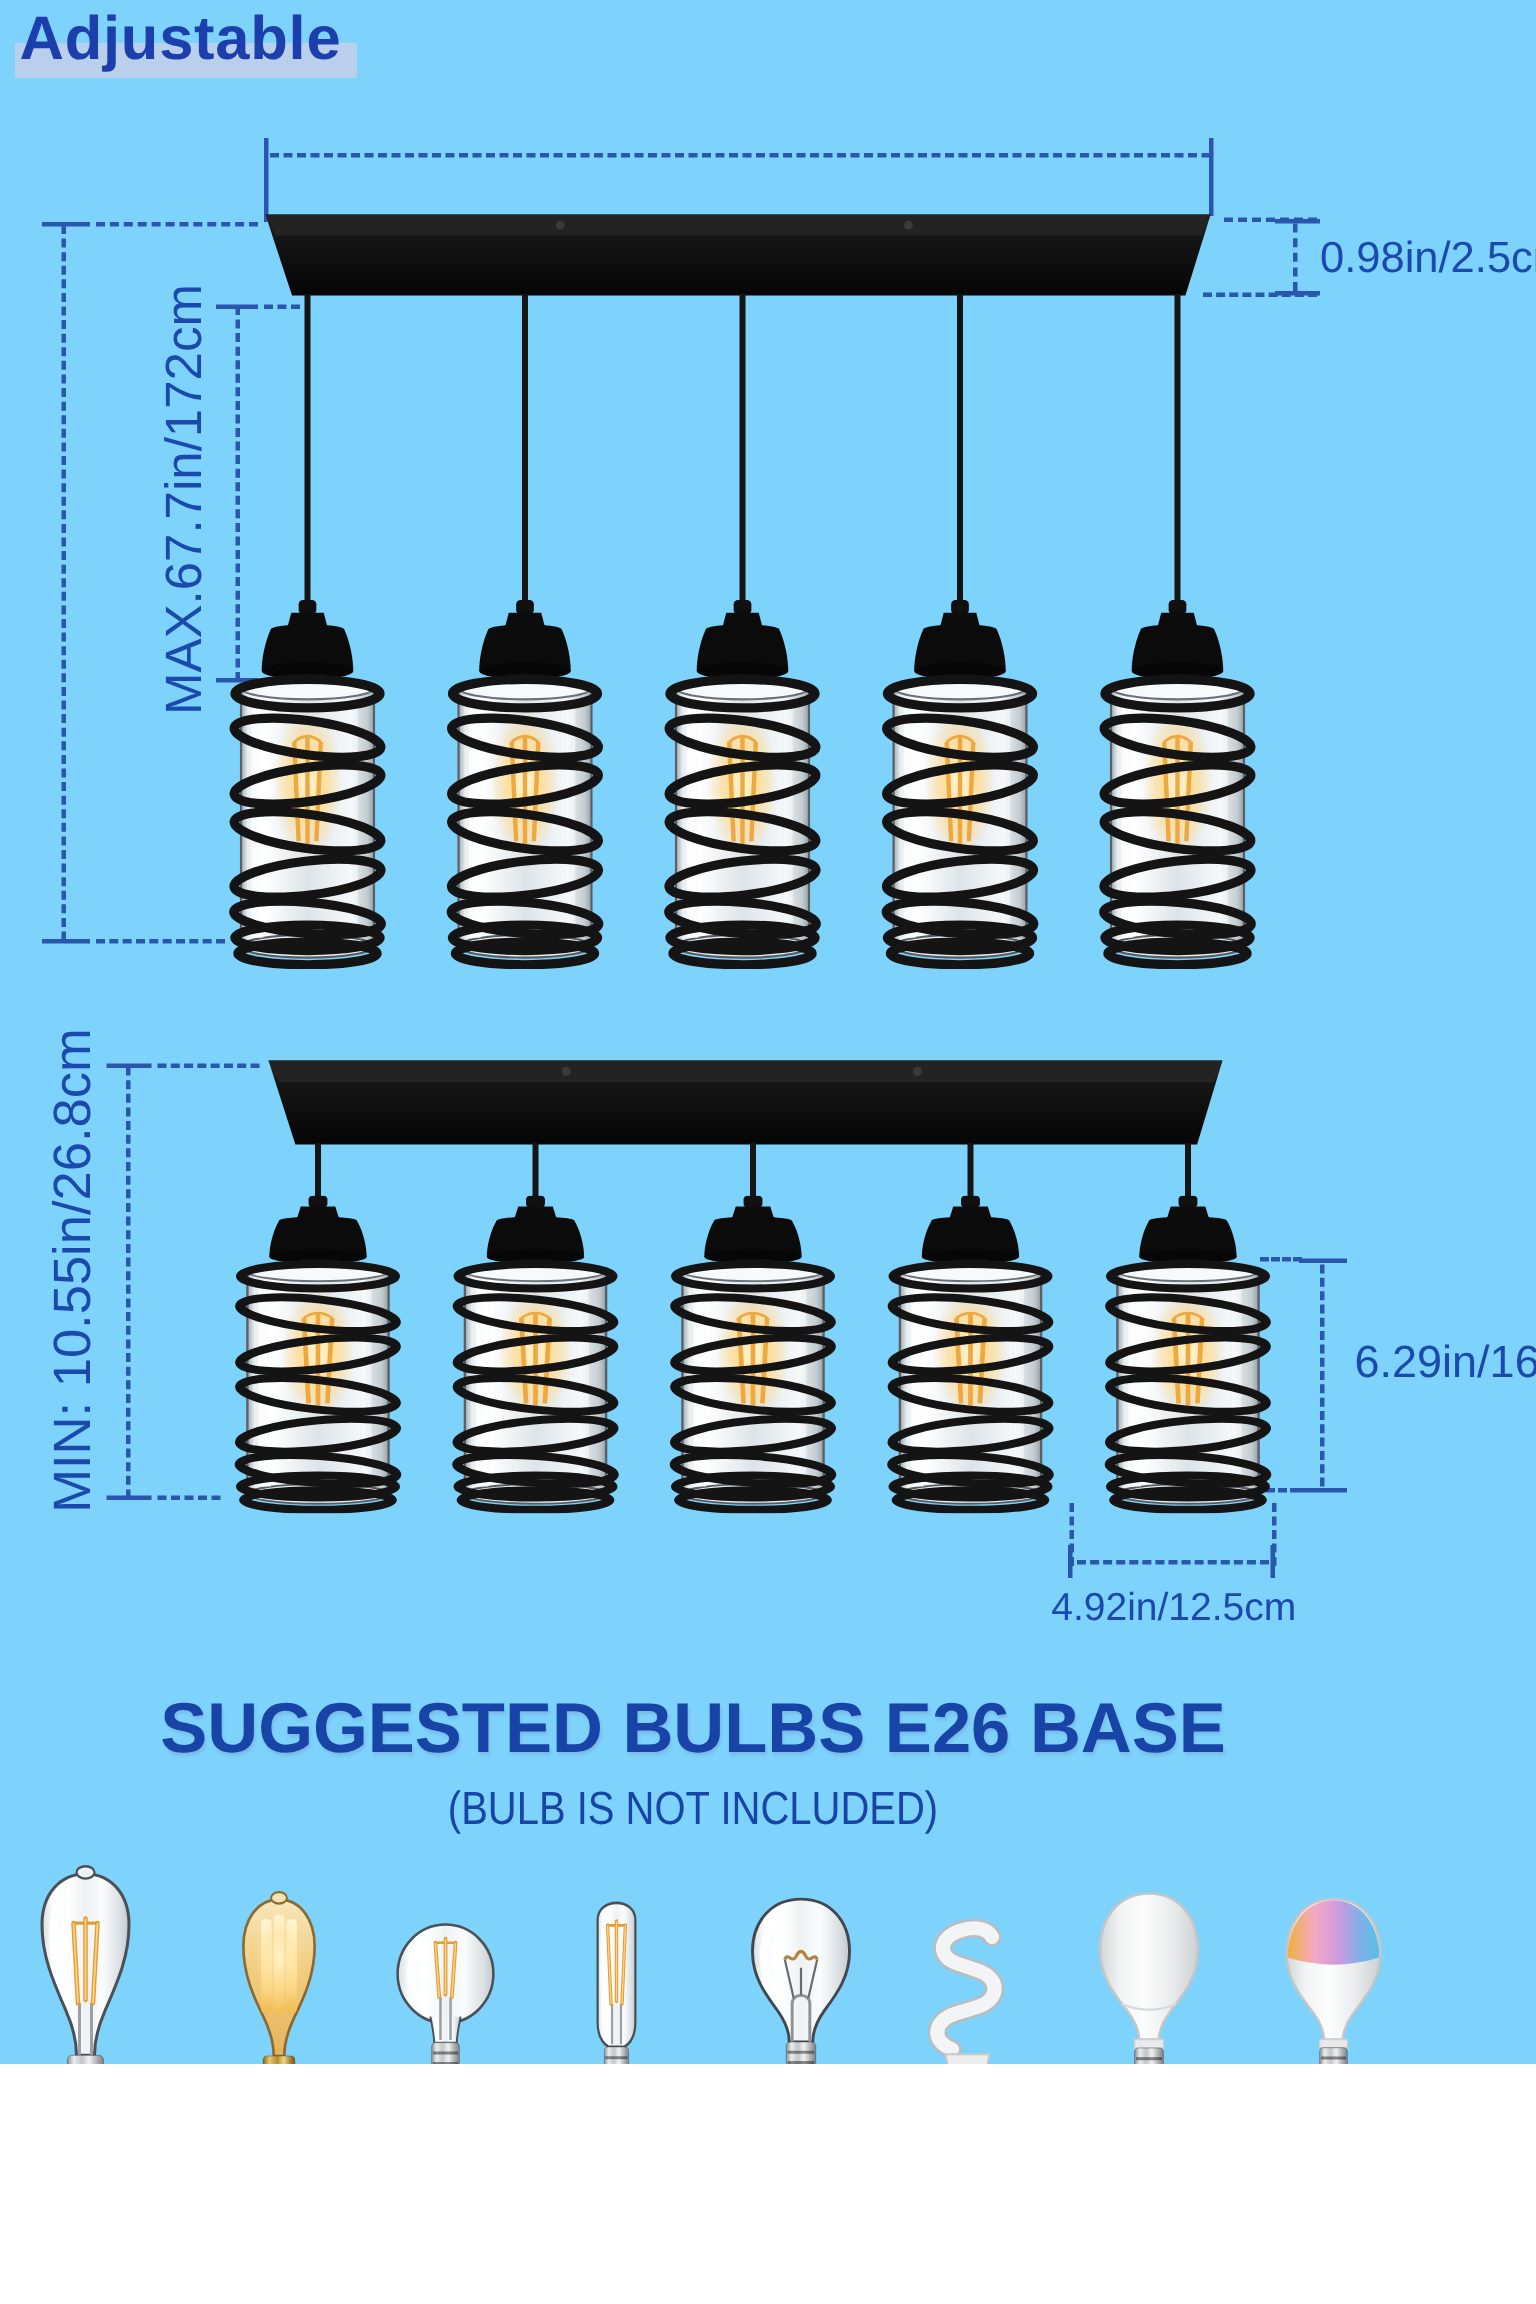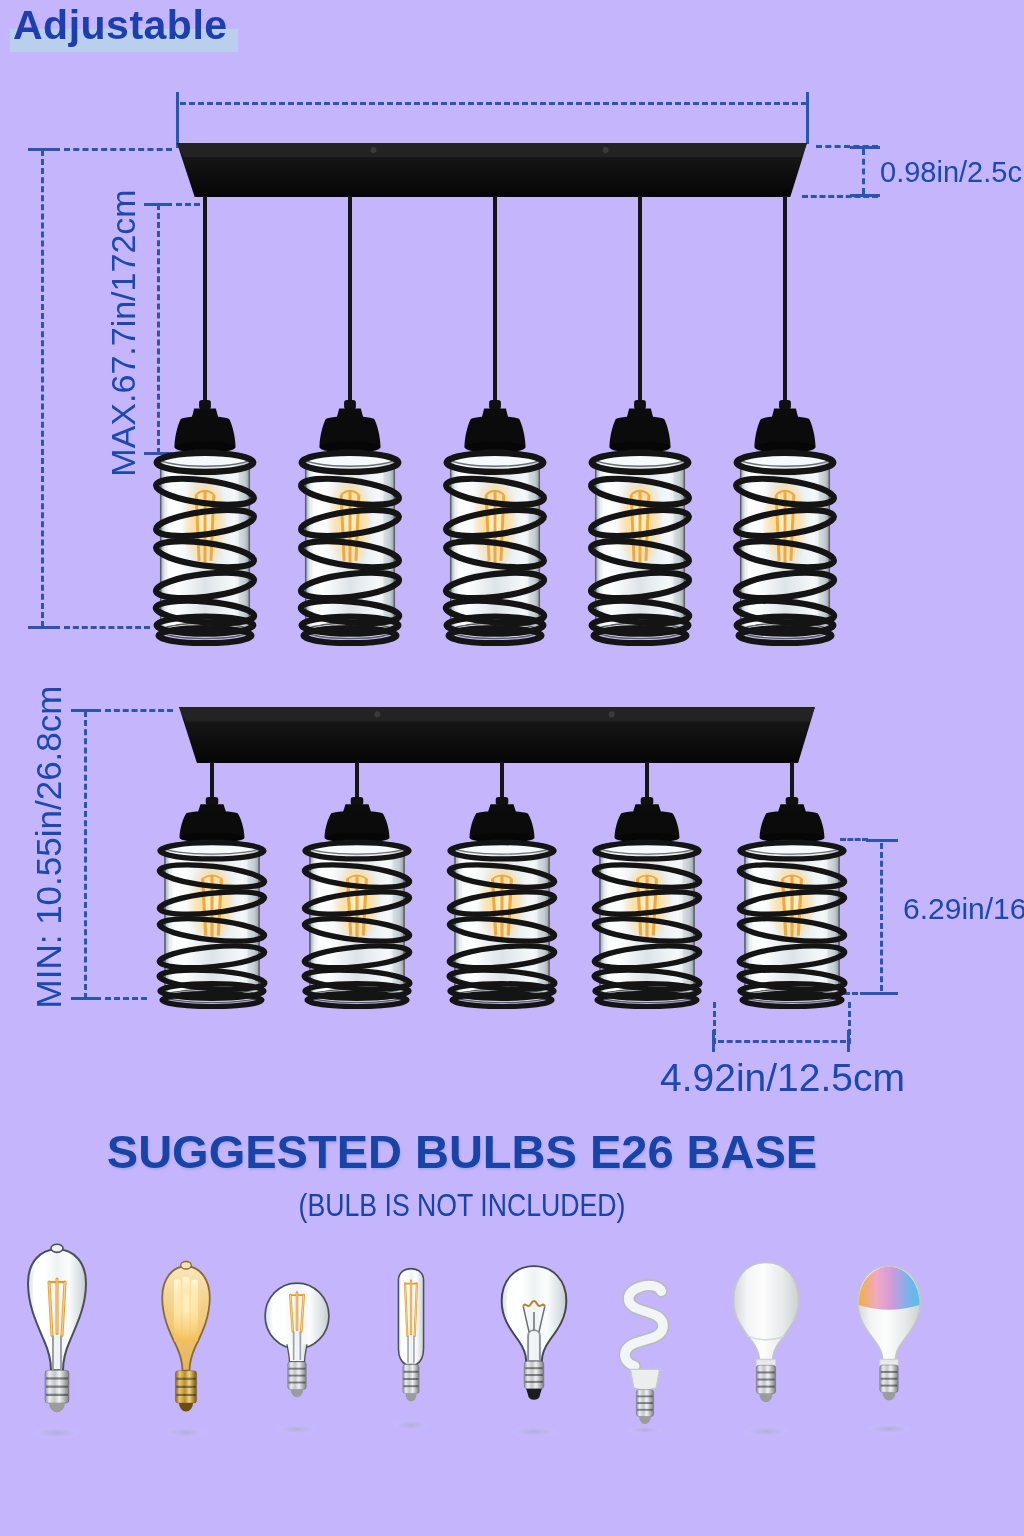--- a/index.html
+++ b/index.html
@@ -1,17 +1,17 @@
 <!DOCTYPE html>
 <html><head>
 <meta charset="utf-8">
 <style>
   html,body{margin:0;padding:0;background:#ffffff;}
   #stage{
-    position:relative;width:1024px;height:1536px;background:#c4b5fd;
+    position:relative;width:1024px;height:1376px;background:#7dd3fc;
     overflow:hidden;font-family:"Liberation Sans", sans-serif;
   }
   
   #title{
     position:absolute;left:10px;top:2px;
     font-size:41px;font-weight:bold;color:#1d3fae;
     background:linear-gradient(to bottom,transparent 54%,#b9cfec 54%,#b9cfec 100%);
     padding:0 10px 3px 3px;letter-spacing:0.5px;
   }
   
@@ -194,21 +194,21 @@
   <div class="dash-v" style="left:880px;top:843px;height:148px;"></div>
   <div class="tick-h" style="left:866px;top:992px;width:32px;"></div>
   <div class="dash-h" style="left:836px;top:992px;width:30px;"></div>
   <div class="dim-label" style="left:903px;top:892px;font-size:30px;">6.29in/16cm</div>
 
   <div class="dash-v" style="left:713px;top:1002px;height:42px;"></div>
   <div class="dash-v" style="left:848px;top:1002px;height:42px;"></div>
   <div class="tick-v" style="left:712px;top:1030px;height:22px;"></div>
   <div class="tick-v" style="left:847px;top:1030px;height:22px;"></div>
   <div class="dash-h" style="left:718px;top:1040px;width:128px;"></div>
-  <div class="dim-label" style="left:655px;top:1056px;width:255px;text-align:center;font-size:39px;">4.92in/12.5cm</div>
+  <div class="dim-label" style="left:655px;top:1056px;width:255px;text-align:center;font-size:26px;">4.92in/12.5cm</div>
 
   <div id="fixtures">
       <svg class="bar" viewBox="0 0 650 58" preserveAspectRatio="none" style="left:171px;top:141px;width:642px;height:58px;">
         <use href="#sym-bar"></use>
       </svg>
       <div class="cord" style="left:203px;top:196px;height:206px;"></div>
       <svg class="pendant" viewBox="0 0 130 260" preserveAspectRatio="none" style="left:141px;top:400px;width:128px;height:246px;">
         <use href="#sym-pendant"></use>
       </svg>
       <div class="cord" style="left:348px;top:196px;height:206px;"></div>

